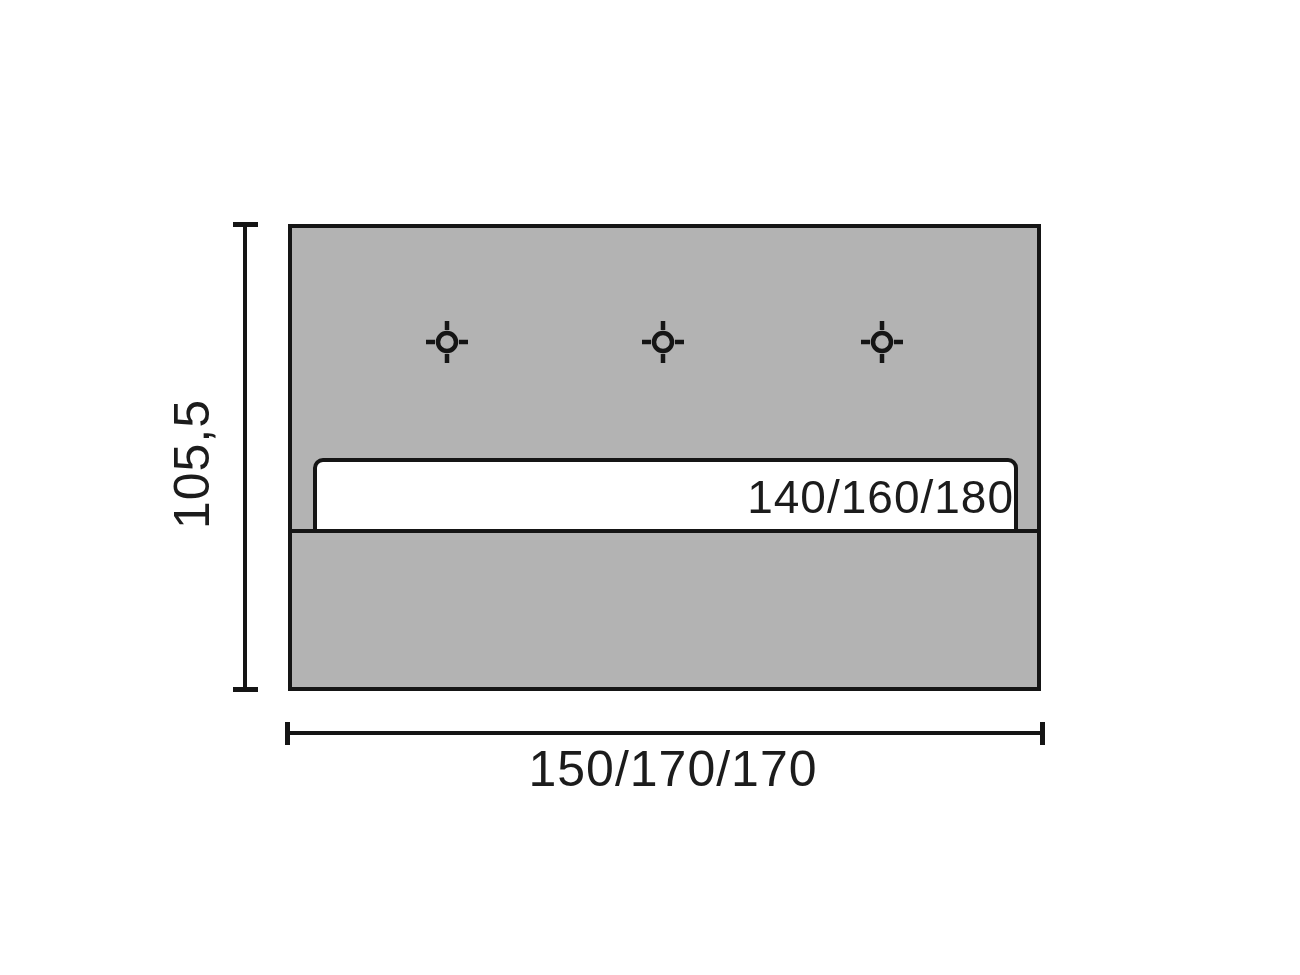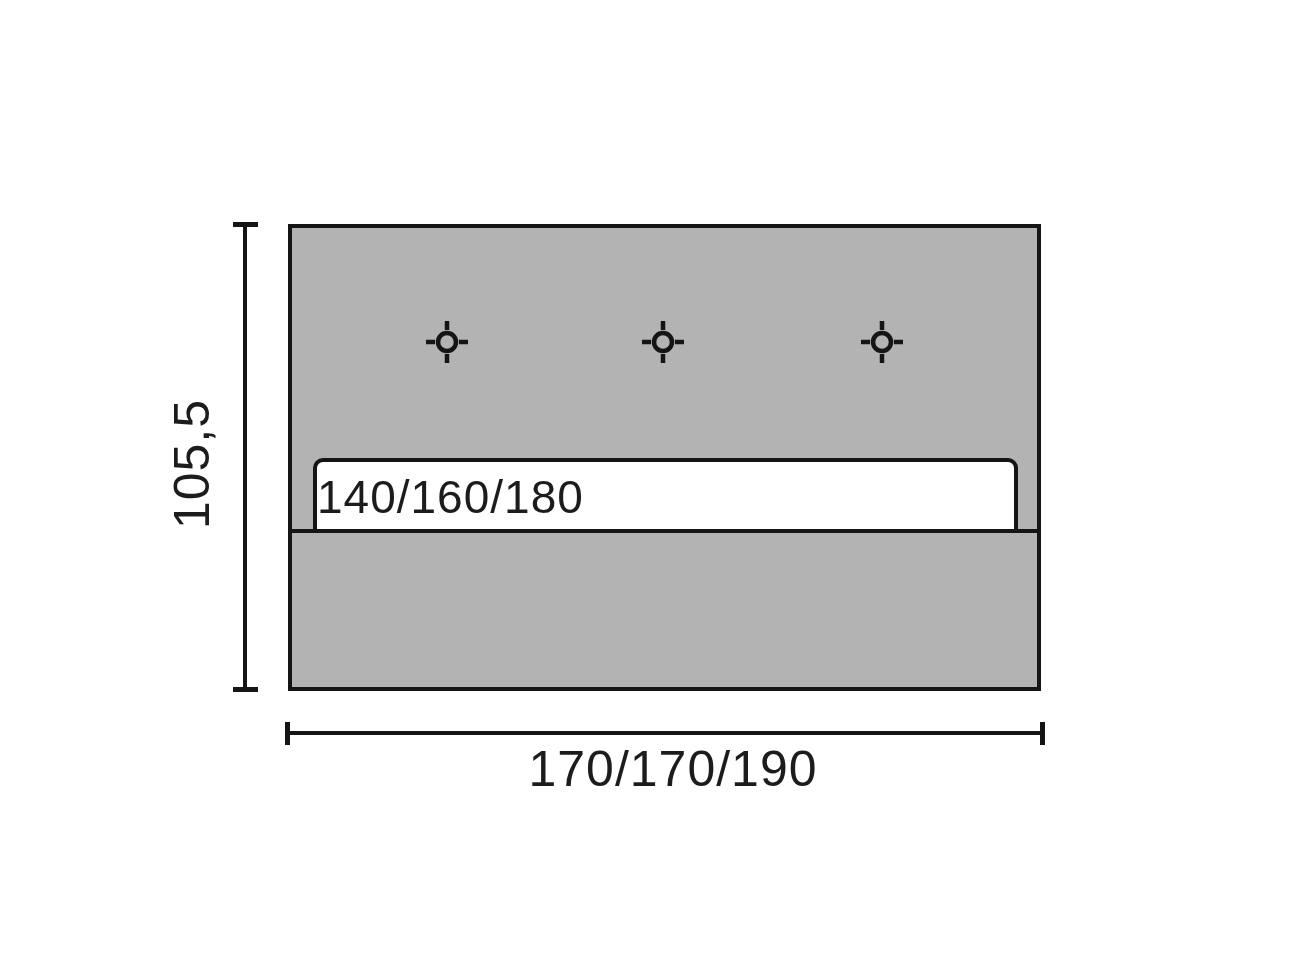--- a/index.html
+++ b/index.html
@@ -42,21 +42,21 @@
     left: 313px;
     top: 458px;
     width: 705px;
     height: 75px;
     background: #ffffff;
     border: 4px solid #151515;
     border-radius: 10px 10px 0 0;
     box-sizing: border-box;
     display: flex;
     align-items: center;
-    justify-content: flex-start;
+    justify-content: flex-end;
   }
   .size-bar span {
     font-size: 46px;
     letter-spacing: 1px;
     color: #1c1c1c;
     line-height: 1;
     padding-top: 2px;
   }
   
   .crosshair {
@@ -160,15 +160,15 @@
   </svg>
 
   <div class="dim-line-v"></div>
   <div class="tick-h top"></div>
   <div class="tick-h bottom"></div>
   <div class="dim-label-v">105,5</div>
 
   <div class="dim-line-h"></div>
   <div class="tick-v left"></div>
   <div class="tick-v right"></div>
-  <div class="dim-label-h">170/170/190</div>
+  <div class="dim-label-h">150/170/170</div>
 
 </div>
 
 </body></html>

